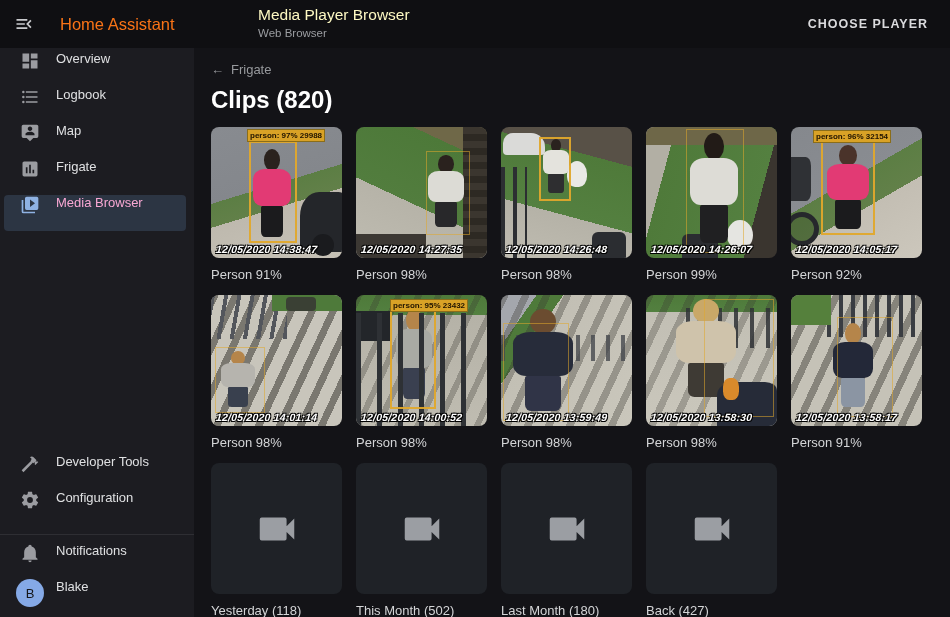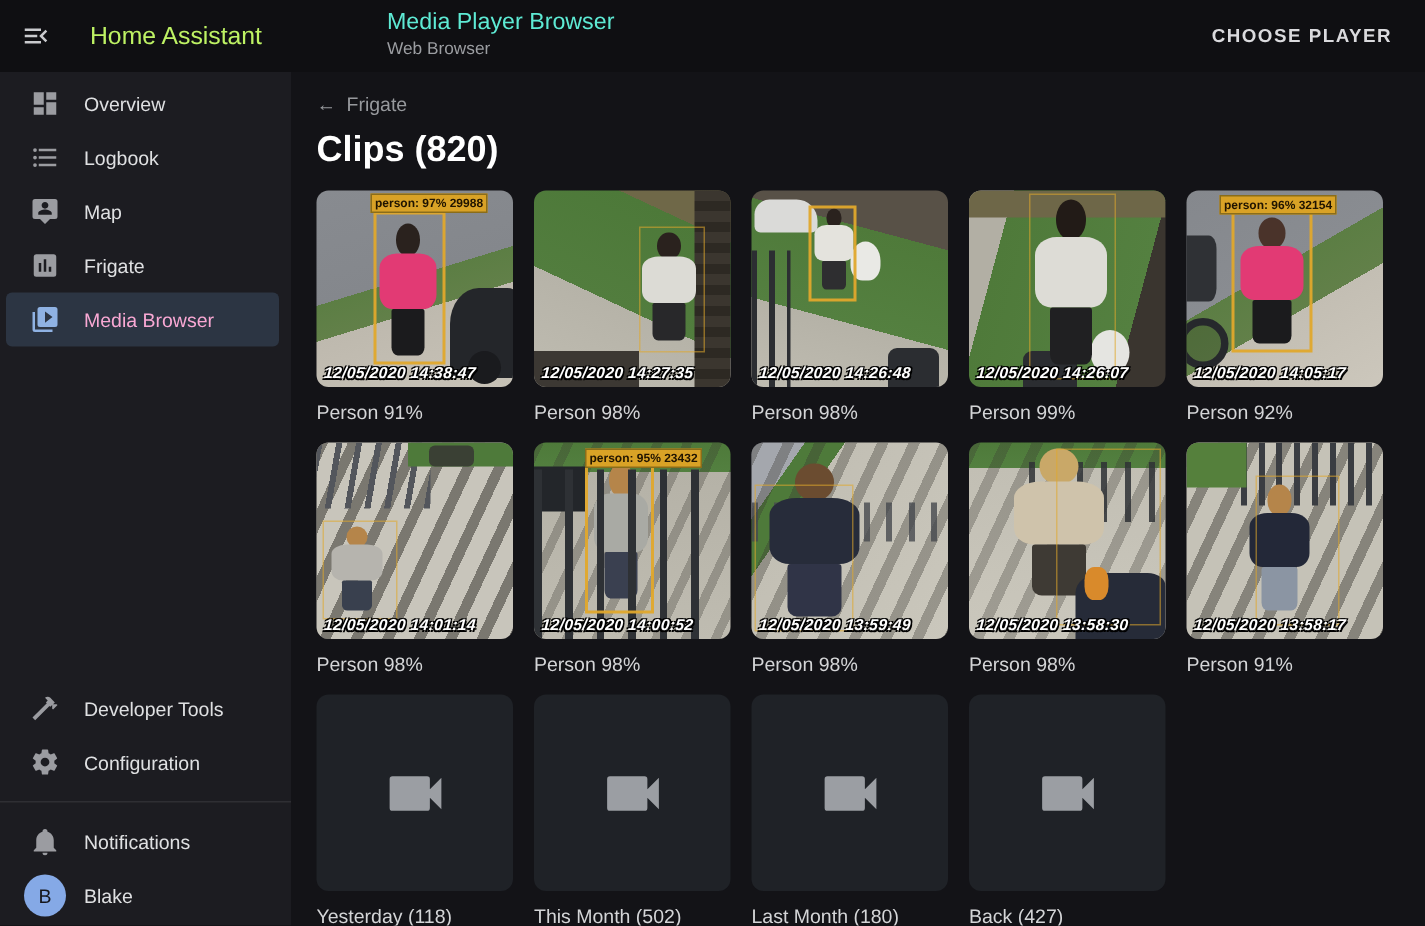--- a/index.html
+++ b/index.html
@@ -6,31 +6,31 @@
   html,body { margin:0; padding:0; }
   body {
     width:950px; height:617px; overflow:hidden;
     background:#131317; color:#fff;
     font-family:"Liberation Sans", sans-serif;
   }
   
   .topbar { position:relative; height:48px; background:#0f0f12; display:flex; align-items:center; }
   .menu-btn { width:48px; height:48px; display:flex; align-items:center; justify-content:center; background:none; border:none; cursor:pointer; }
   .menu-btn svg { width:20px; height:20px; fill:#c9cacd; }
-  .app-title { font-size:16.5px; color:#bef264; margin-left:12px; font-weight:400; }
+  .app-title { font-size:16.5px; color:#f97316; margin-left:12px; font-weight:400; }
   .hdr-block { position:absolute; left:258px; top:6px; }
-  .hdr-title { font-size:15.5px; color:#5eead4; }
+  .hdr-title { font-size:15.5px; color:#fef9c3; }
   .hdr-sub { font-size:11.5px; color:#9b9da1; margin-top:3px; }
   .choose-player { position:absolute; right:16px; top:50%; transform:translateY(-50%);
     background:none; border:none; cursor:pointer;
     font-family:"Liberation Sans",sans-serif; font-size:12.5px; font-weight:700; letter-spacing:1px; color:#dadadd; }
   
   .layout { display:flex; height:569px; }
   .sidebar { width:194px; background:#1c1c21; display:flex; flex-direction:column; padding:3px 0 2px; }
-  .nav-item { height:36px; display:flex; align-items:center; margin:0 8px 0 4px; border-radius:4px; cursor:pointer; flex:none; }
+  .nav-item { height:36px; display:flex; align-items:flex-start; margin:0 8px 0 4px; border-radius:4px; cursor:pointer; flex:none; }
   .nav-icon { width:52px; display:flex; justify-content:center; flex:none; }
   .nav-icon svg { width:20px; height:20px; fill:#9b9ca1; }
   .nav-label { font-size:13px; color:#dfe0e2; font-weight:500; }
   .nav-item.active { background:#2c3543; }
   .nav-item.active .nav-label { color:#f9a8d4; }
   .nav-item.active svg { fill:#8fb2e3; }
   .sb-spacer { flex:1; }
   .sb-divider { height:1px; background:#2e2e33; margin:8px 0; flex:none; }
   .avatar { width:28px; height:28px; border-radius:50%; background:#85a9e6; color:#15161a;
     display:flex; align-items:center; justify-content:center; font-size:13px; font-weight:500; }

